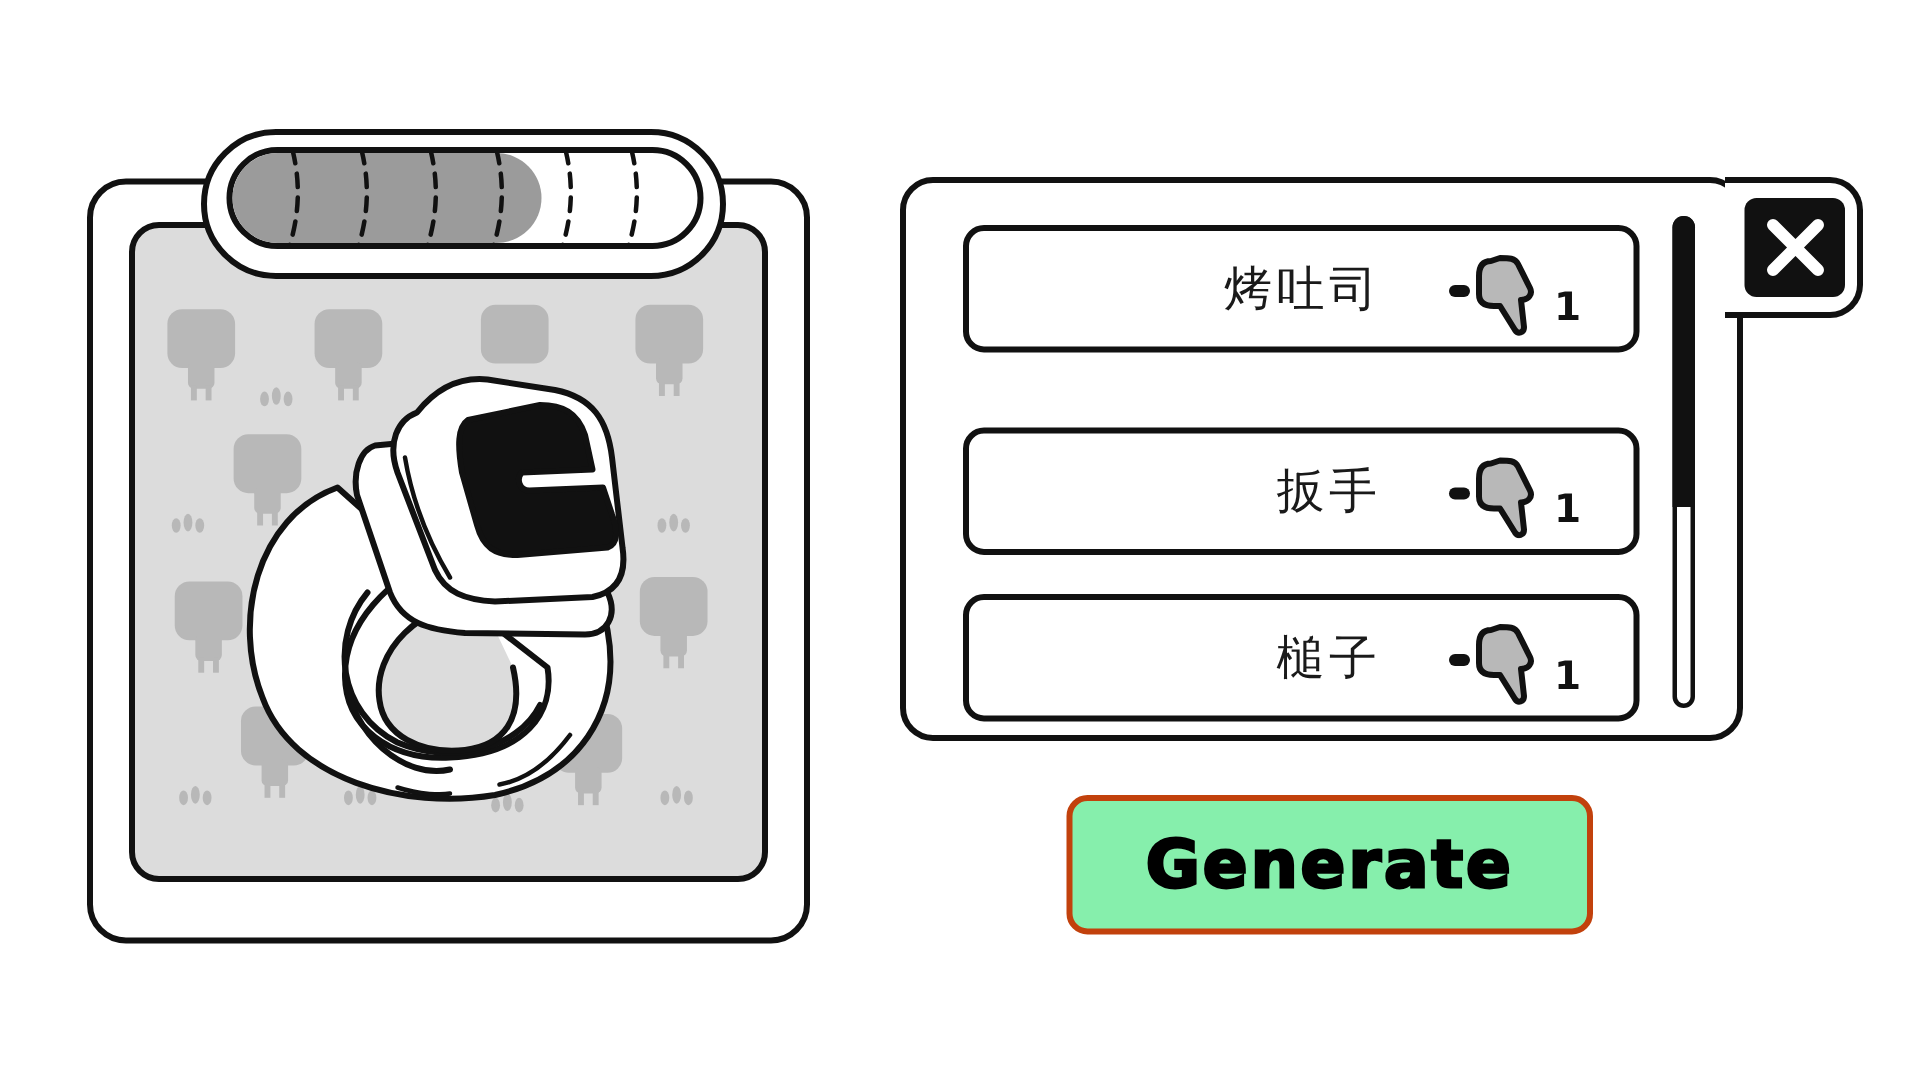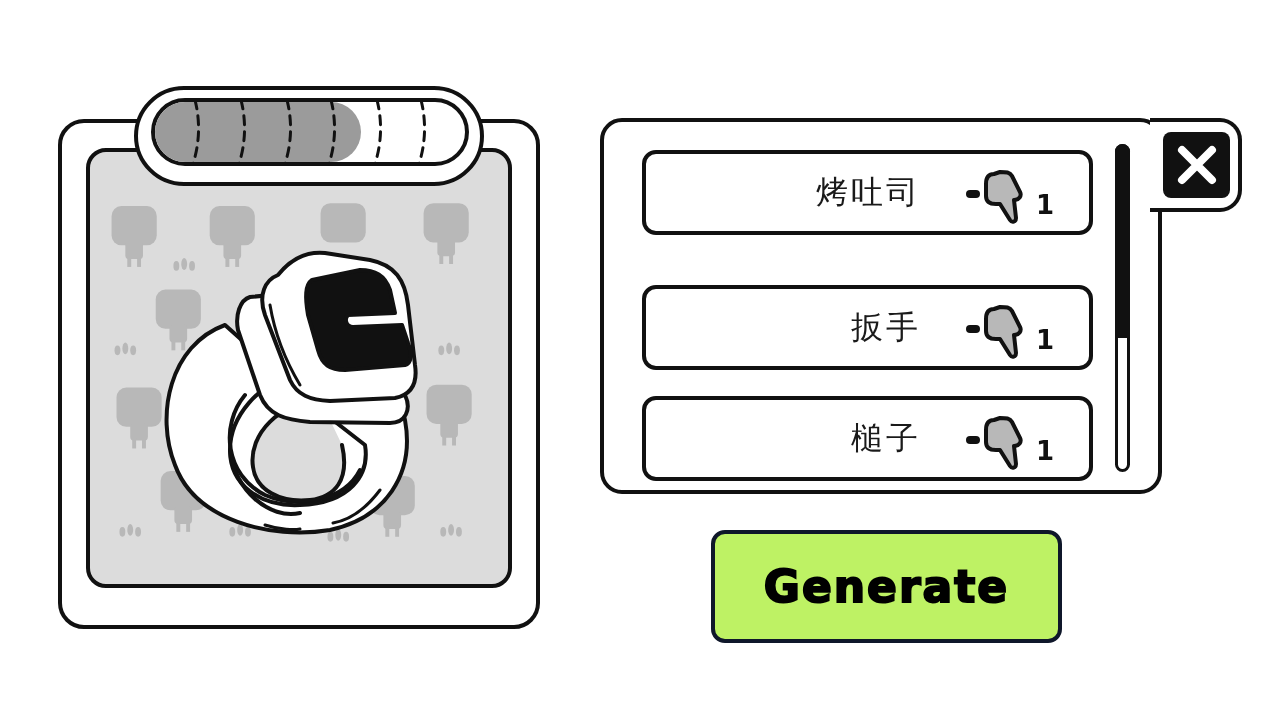--- a/index.html
+++ b/index.html
@@ -69,22 +69,22 @@
     .scrollbar-track {
       position: absolute; left: 1115px; top: 144px; width: 15px; height: 328px;
       border: 3px solid #111; border-radius: 8px; background: #fff; cursor: pointer;
     }
     .scrollbar-thumb {
       position: absolute; left: -3px; top: -3px; width: 15px; height: 194px;
       background: #111; border-radius: 8px 8px 0 0;
     }
 
     .generate-button {
-      position: absolute; left: 711px; top: 530px; width: 351px; height: 113px;
-      border: 4px solid #0f172a; border-radius: 14px; background: #bef264; cursor: pointer;
+      position: absolute; left: 711px; top: 530px; width: 351px; height: 93px;
+      border: 4px solid #c2410c; border-radius: 14px; background: #86efac; cursor: pointer;
       display: flex; align-items: center; justify-content: center;
     }
     .generate-label {
       font-family: "DejaVu Sans", sans-serif; font-weight: bold; font-size: 44px;
       letter-spacing: 2px; color: #000; -webkit-text-stroke: 2px #000;
     }
   </style>
 </head>
 <body>
 

